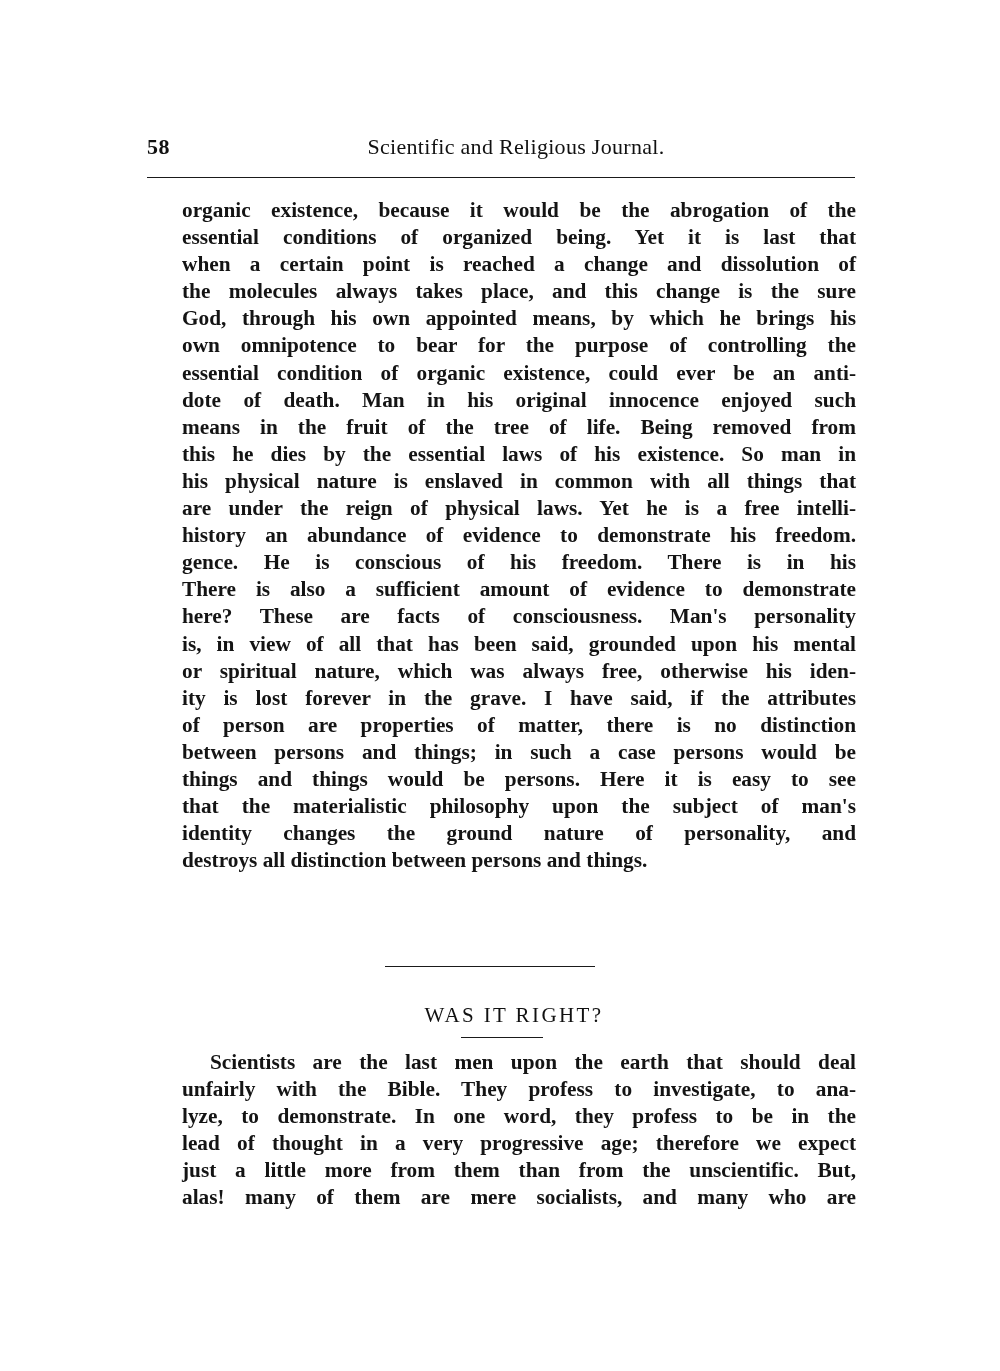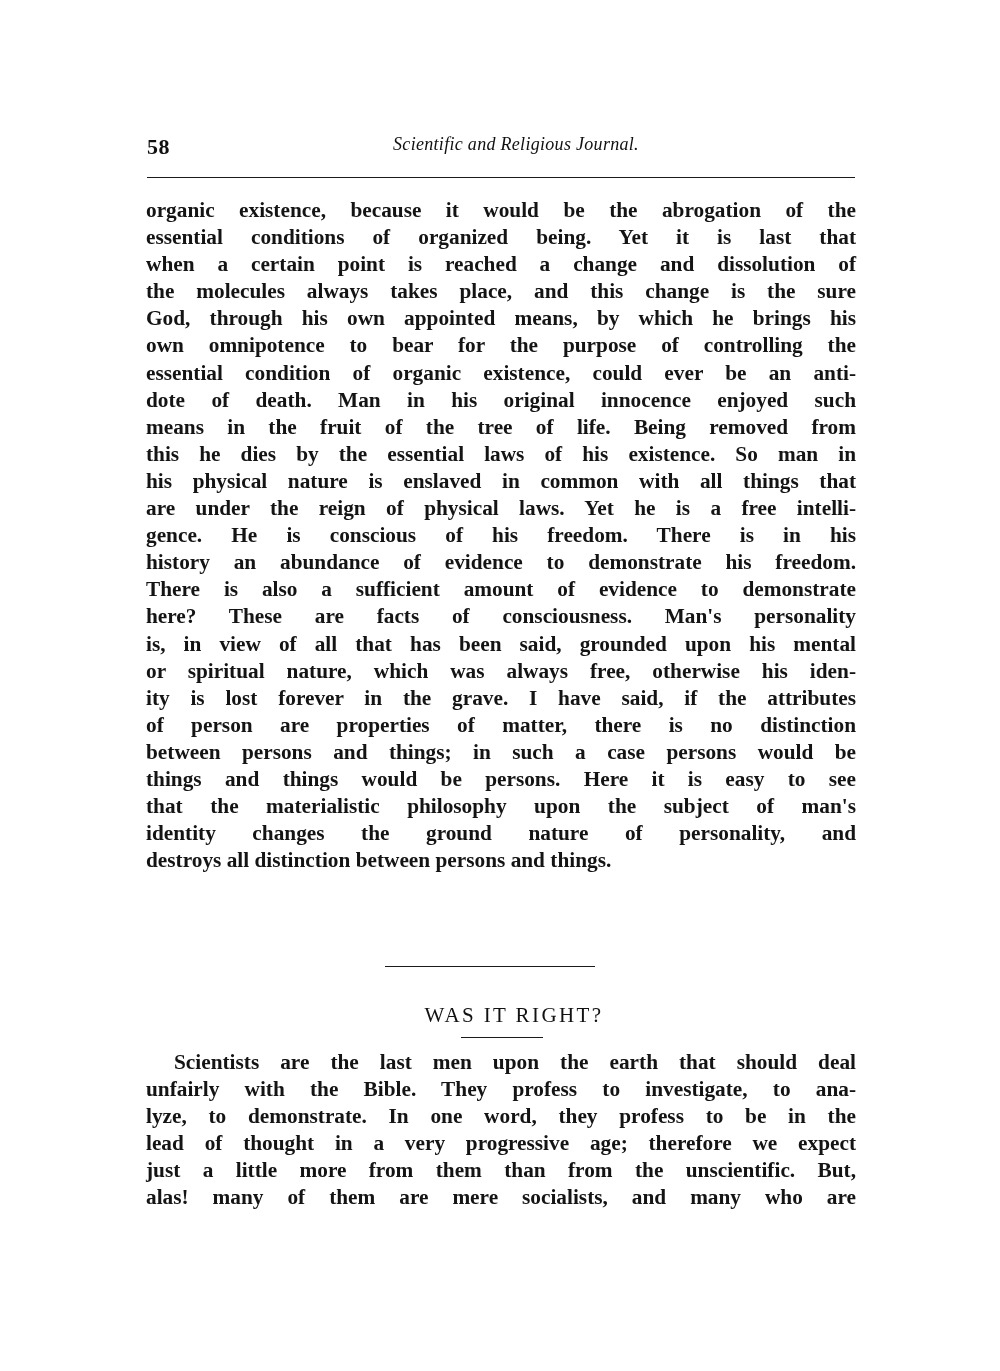--- a/index.html
+++ b/index.html
@@ -36,22 +36,21 @@
       font-size: 22px;
       font-weight: bold;
       letter-spacing: 0.5px;
     }
     .journal-title {
       position: absolute;
       left: 0;
       right: 0;
       top: 0;
       text-align: center;
-      font-size: 18px;
-      font-style: italic;
+      font-size: 22px;
       padding-left: 30px;
       letter-spacing: 0.3px;
     }
     .head-rule {
       position: absolute;
       left: 147px;
       top: 177px;
       width: 708px;
       height: 0;
       border-top: 1.6px solid #1a1a1a;
@@ -65,20 +64,21 @@
       line-height: 27.1px;
       font-weight: bold;
       color: #141414;
     }
     .body-text .line {
       display: block;
       text-align: justify;
       text-align-last: justify;
       white-space: nowrap;
       height: 27.1px;
+      margin-left: 36px;
     }
     .body-text .line.last {
       text-align-last: left;
     }
     .para-1 {
       top: 197px;
     }
     .section-rule {
       position: absolute;
       left: 385px;
@@ -131,22 +131,22 @@
     <span class="line">when a certain point is reached a change and dissolution of</span>
     <span class="line">the molecules always takes place, and this change is the sure</span>
     <span class="line">God, through his own appointed means, by which he brings his</span>
     <span class="line">own omnipotence to bear for the purpose of controlling the</span>
     <span class="line">essential condition of organic existence, could ever be an anti-</span>
     <span class="line">dote of death.  Man in his original innocence enjoyed such</span>
     <span class="line">means in the fruit of the tree of life.  Being removed from</span>
     <span class="line">this he dies by the essential laws of his existence.  So man in</span>
     <span class="line">his physical nature is enslaved in common with all things that</span>
     <span class="line">are under the reign of physical laws.  Yet he is a free intelli-</span>
+    <span class="line">history an abundance of evidence to demonstrate his freedom.</span>
     <span class="line">gence.  He is conscious of his freedom.  There is in his</span>
-    <span class="line">history an abundance of evidence to demonstrate his freedom.</span>
     <span class="line">There is also a sufficient amount of evidence to demonstrate</span>
     <span class="line">here?  These are facts of consciousness.  Man's personality</span>
     <span class="line">is, in view of all that has been said, grounded upon his mental</span>
     <span class="line">or spiritual nature, which was always free, otherwise his iden-</span>
     <span class="line">ity is lost forever in the grave.  I have said, if the attributes</span>
     <span class="line">of person are properties of matter, there is no distinction</span>
     <span class="line">between persons and things; in such a case persons would be</span>
     <span class="line">things and things would be persons.  Here it is easy to see</span>
     <span class="line">that the materialistic philosophy upon the subject of man's</span>
     <span class="line">identity changes the ground nature of personality, and</span>

